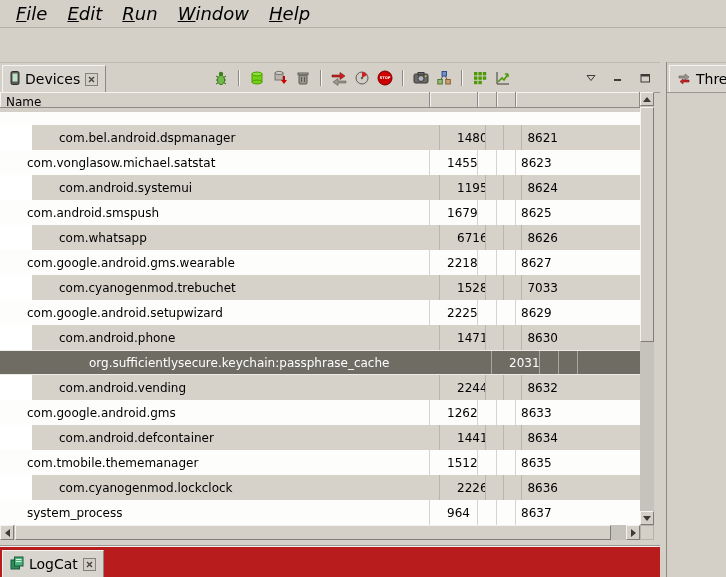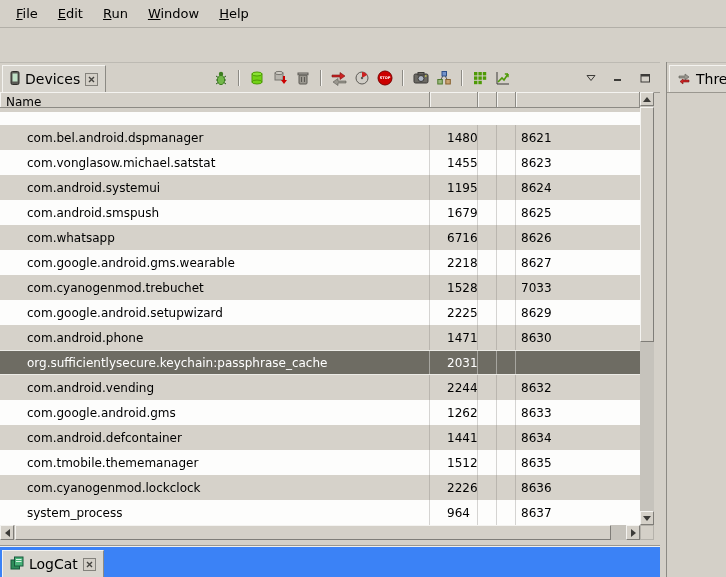--- a/index.html
+++ b/index.html
@@ -2,21 +2,21 @@
 <html><head>
 <meta charset="utf-8">
 <style>
   html,body{margin:0;padding:0;background:#888;}
   .window{position:relative;width:726px;height:577px;background:#d4d0c8;
     font-family:"DejaVu Sans",sans-serif;font-size:12px;color:#000;overflow:hidden;}
 
   
   .menubar{position:absolute;left:0;top:0;width:726px;height:27px;
     border-bottom:1px solid #b2afa8;display:flex;align-items:center;padding-left:6px;}
-  .menu-item{display:inline-block;padding:4px 10px;font-size:13px;cursor:default;}
+  .menu-item{display:inline-block;padding:4px 10px;font-size:18px;cursor:default;font-style:italic;}
   .menu-item::first-letter{text-decoration:underline;}
 
   
   .blankbar{position:absolute;left:0;top:28px;width:726px;height:34px;
     border-bottom:1px solid #bdbab3;}
 
   
   .left-region{position:absolute;left:0;top:62px;width:660px;height:478px;}
   .tabbar{position:absolute;left:0;top:0;width:660px;height:30px;border-bottom:1px solid #9a9790;}
   .ctab{position:absolute;left:2px;top:3px;height:26px;display:flex;align-items:center;gap:5px;
@@ -36,23 +36,23 @@
   .thead{position:absolute;left:0;top:30px;width:640px;height:16px;display:flex;
     background:#d4d0c8;border-bottom:1px solid #8c8a84;box-sizing:border-box;}
   .hcell{box-sizing:border-box;border-right:1px solid #8c8a84;
     box-shadow:inset 1px 1px 0 #f4f3f0;padding:3px 0 0 6px;overflow:hidden;white-space:nowrap;}
   .c-name{width:430px;} .c-pid{width:48px;} .c-g1{width:19px;} .c-g2{width:19px;} .c-port{width:124px;}
 
   
   .tbody{position:absolute;left:0;top:50px;width:640px;height:413px;background:#fff;overflow:hidden;}
   .partial{height:13px;background:#fdfdfc;}
   .trow{display:flex;height:25px;box-sizing:border-box;}
-  .trow.alt{background:#d6d2ca;}
+  .trow.alt{background:#d6d2ca;margin-left:32px;}
   .trow.base{background:#fdfdfc;}
-  .trow.selected{background:#6e6c63;color:#fff;border-top:1px solid #ecebe6;border-bottom:1px solid #ecebe6;}
+  .trow.selected{background:#6e6c63;color:#fff;border-top:1px solid #ecebe6;border-bottom:1px solid #ecebe6;justify-content:center;}
   .cell{box-sizing:border-box;height:100%;display:flex;align-items:center;
     border-right:1px solid rgba(122,120,113,0.30);overflow:hidden;white-space:nowrap;}
   .cell.c-name{padding-left:27px;}
   .cell.c-pid{padding-left:17px;}
   .cell.c-port{padding-left:5px;border-right:none;}
   .selected .cell{border-right-color:rgba(238,238,234,0.45);}
 
   
   .vscroll{position:absolute;left:640px;top:30px;width:14px;height:433px;background:#c6c3bc;}
   .hscroll{position:absolute;left:0;top:463px;width:640px;height:15px;background:#c6c3bc;}
@@ -73,21 +73,21 @@
 
   
   .sash{position:absolute;left:660px;top:62px;width:6px;height:515px;background:#d4d0c8;}
   .right-region{position:absolute;left:666px;top:62px;width:60px;height:515px;
     border-left:1px solid #8c8a84;box-sizing:border-box;overflow:hidden;}
   .right-region .tabbar{width:60px;}
   .rline1{padding:5px 0 0 3px;white-space:nowrap;}
   .rline2{text-align:center;white-space:nowrap;}
 
   
-  .logcat{position:absolute;left:0;top:545px;width:660px;height:32px;background:#3b82f6;
+  .logcat{position:absolute;left:0;top:545px;width:660px;height:32px;background:#b91c1c;
     border-top:1px solid #9a9790;box-shadow:inset 0 1px 0 #f1f0ec;}
   .logcat .ctab{top:4px;}
 </style>
 </head>
 <body>
 
 <div class="window">
 
   <div class="menubar">
       <span class="menu-item">File</span>

